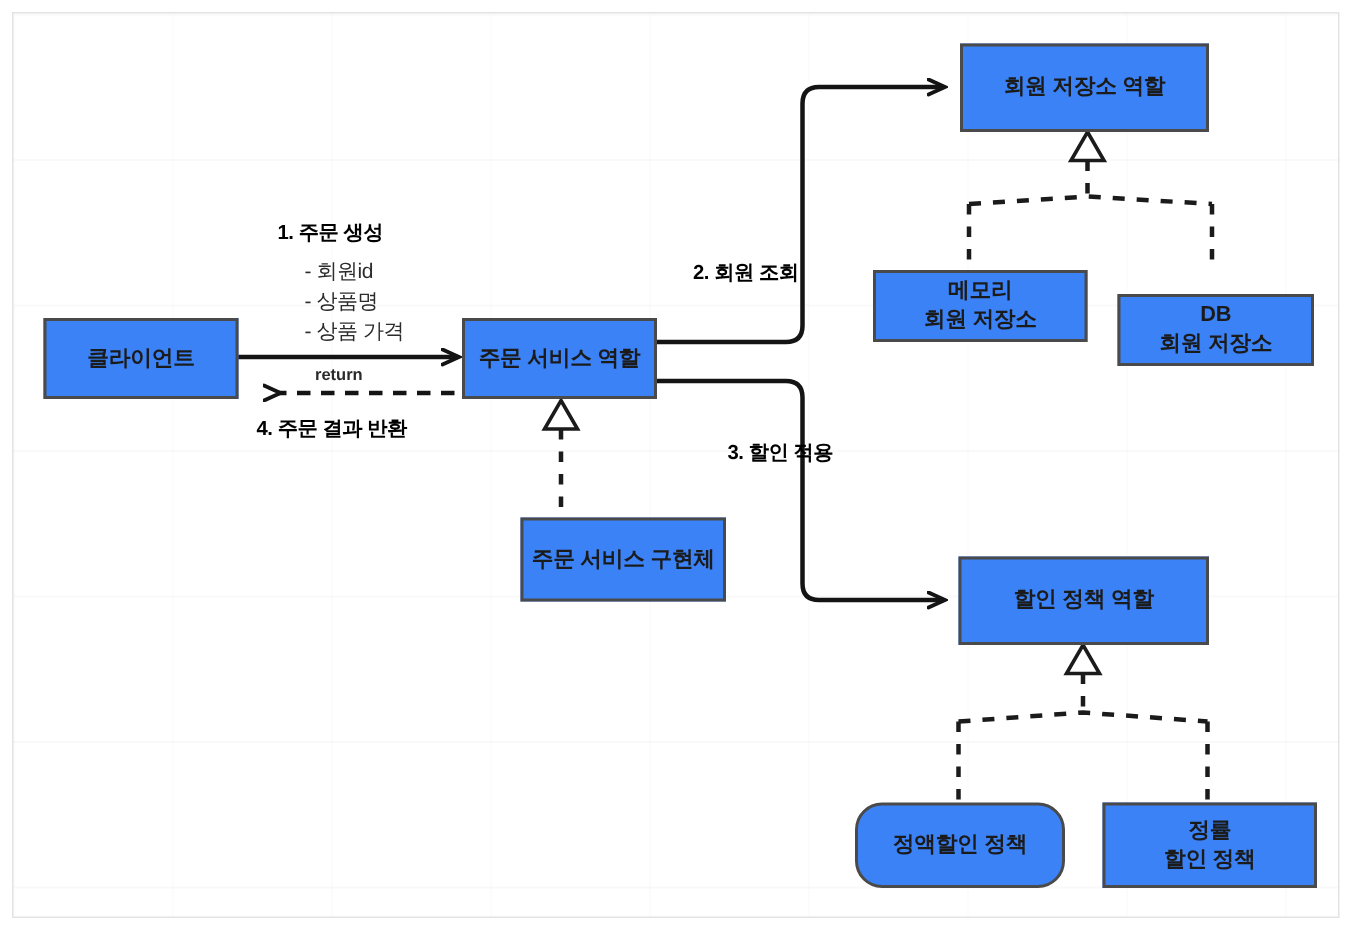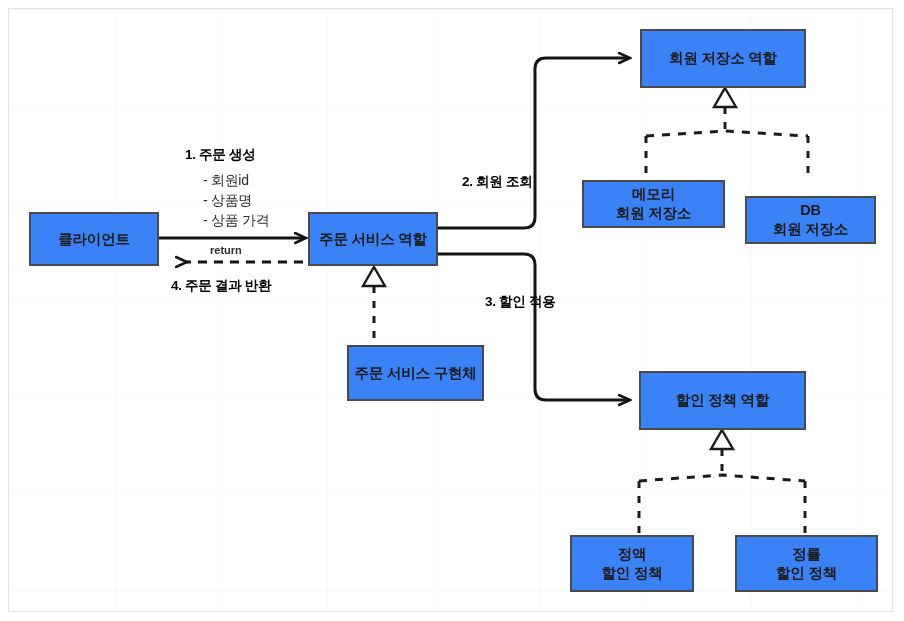--- a/index.html
+++ b/index.html
@@ -171,21 +171,21 @@
 
   <div class="node" style="left:745px; top:180px; width:131px; height:48px; flex-direction:column;margin-top:16px;">
     <span class="lbl">DB</span>
     <span class="lbl">회원 저장소</span>
   </div>
 
   <div class="node" style="left:639px; top:371px; width:167px; height:59px;">
     <span class="lbl">할인 정책 역할</span>
   </div>
 
-  <div class="node" style="left:570px; top:535px; width:124px; height:57px; flex-direction:column;">
+  <div class="node" style="left:570px; top:535px; width:140px; height:57px; border-radius:18px;">
     <span class="lbl">정액</span>
     <span class="lbl">할인 정책</span>
   </div>
 
   <div class="node" style="left:735px; top:535px; width:143px; height:57px; flex-direction:column;">
     <span class="lbl">정률</span>
     <span class="lbl">할인 정책</span>
   </div>
 
   <div class="flow-label" style="left:185px; top:146px;">1. 주문 생성</div>

